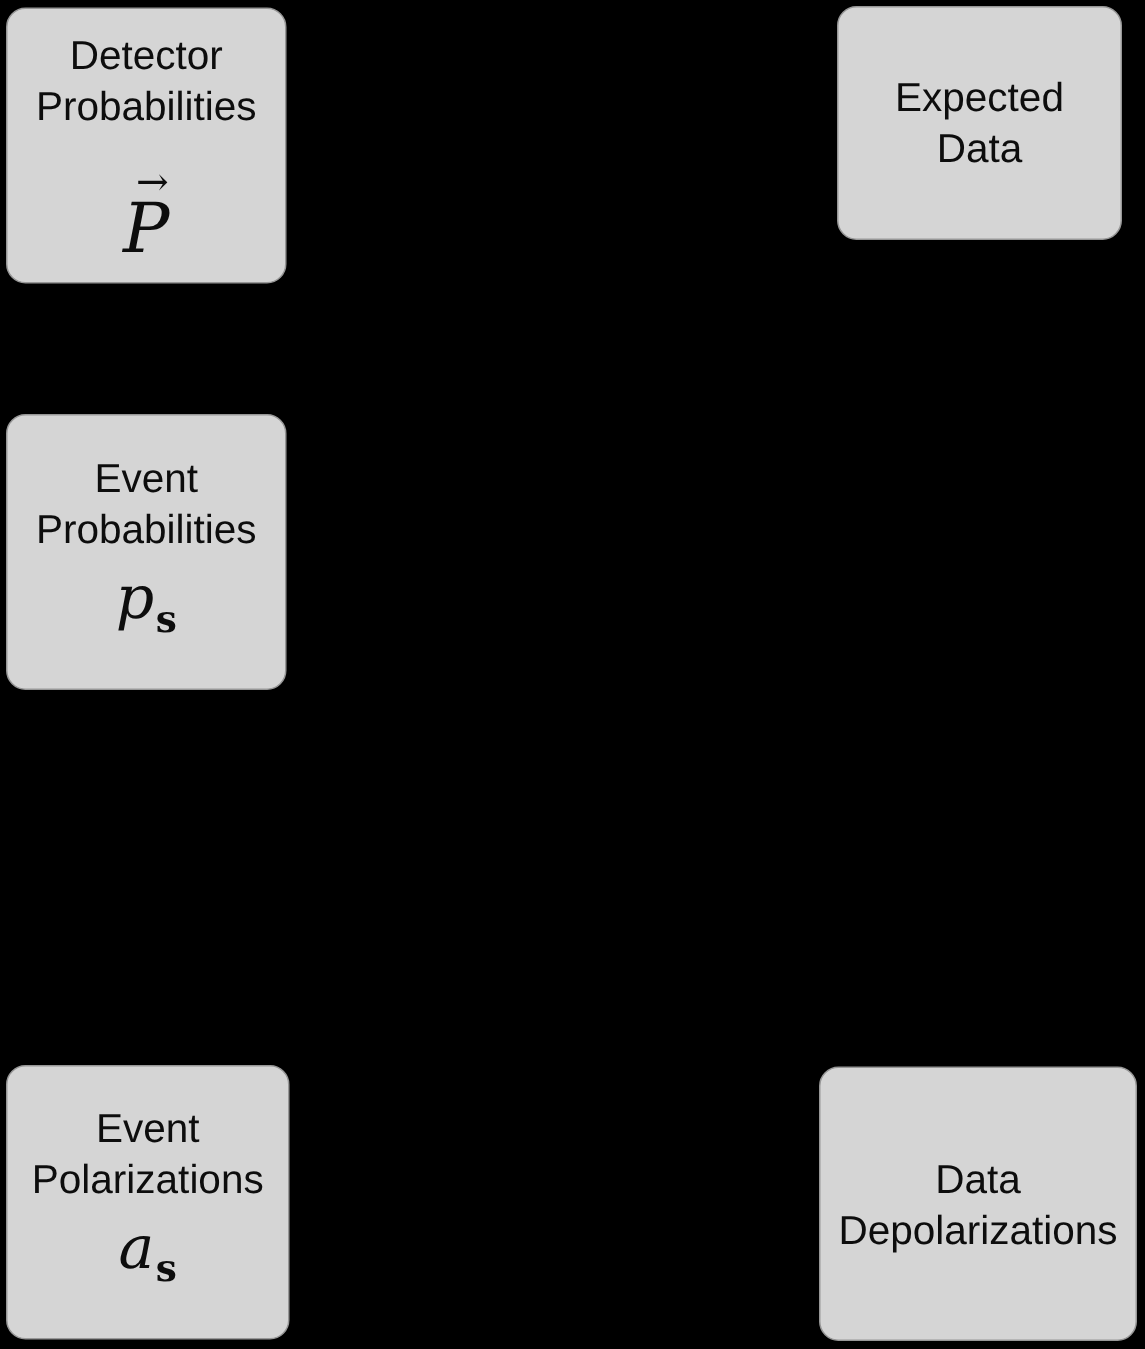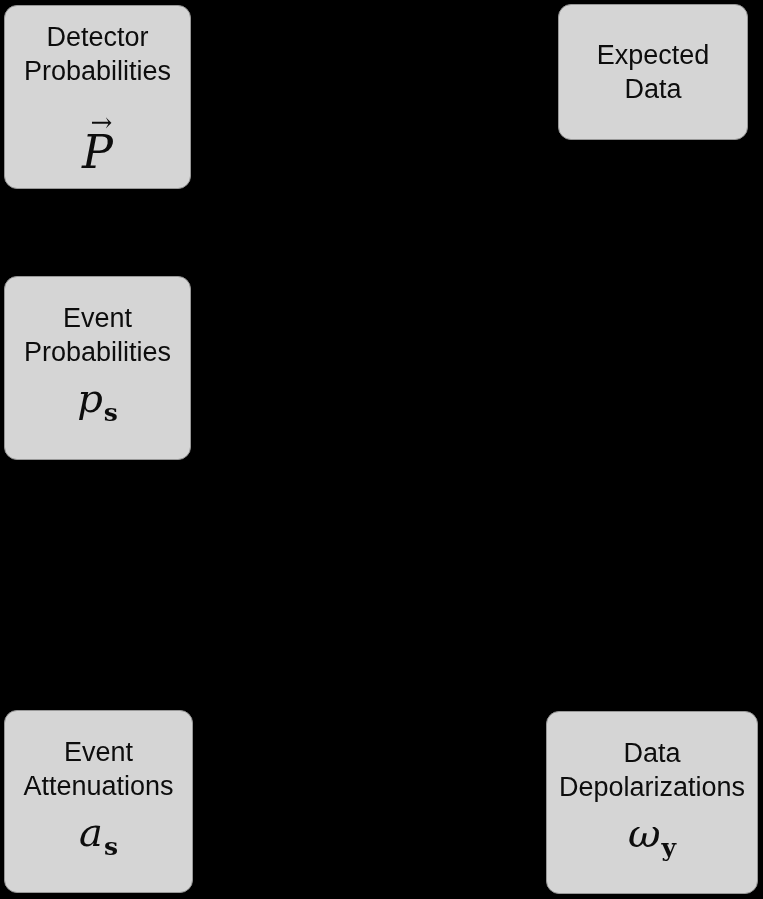--- a/index.html
+++ b/index.html
@@ -56,21 +56,21 @@
     font-size: 26px;
     line-height: 16px;
     height: 16px;
     transform: translateX(4px);
   }
   .vec .base { font-size: 46px; line-height: 44px; }
 
   
   #node-detector-probabilities      { left: 4px;   top: 5px;   width: 187px; height: 184px; }
   #node-event-probabilities         { left: 4px;   top: 276px; width: 187px; height: 184px; }
-  #node-expected-data-polarizations { left: 558px; top: 4px;   width: 190px; height: 136px; }
+  #node-expected-data-polarizations { left: 558px; top: 4px;   width: 190px; height: 156px; }
   #node-event-attenuations          { left: 4px;   top: 710px; width: 189px; height: 183px; }
   #node-data-depolarizations        { left: 546px; top: 711px; width: 212px; height: 183px; }
 </style>
 </head>
 <body>
 
 <div class="canvas">
 
   <div class="node" id="node-detector-probabilities">
     <div class="label">Detector</div>
@@ -91,27 +91,24 @@
     </div>
   </div>
 
   <div class="node" id="node-expected-data-polarizations">
     <div class="label">Expected</div>
     <div class="label">Data</div>
   </div>
 
   <div class="node" id="node-event-attenuations">
     <div class="label">Event</div>
-    <div class="label">Attenuations</div>
+    <div class="label">Polarizations</div>
     <div class="math">
       <span class="base">a</span><span class="sub">s</span>
     </div>
   </div>
 
   <div class="node" id="node-data-depolarizations">
     <div class="label">Data</div>
     <div class="label">Depolarizations</div>
-    <div class="math">
-      <span class="base">ω</span><span class="sub">y</span>
-    </div>
   </div>
 
 </div>
 
 </body></html>

